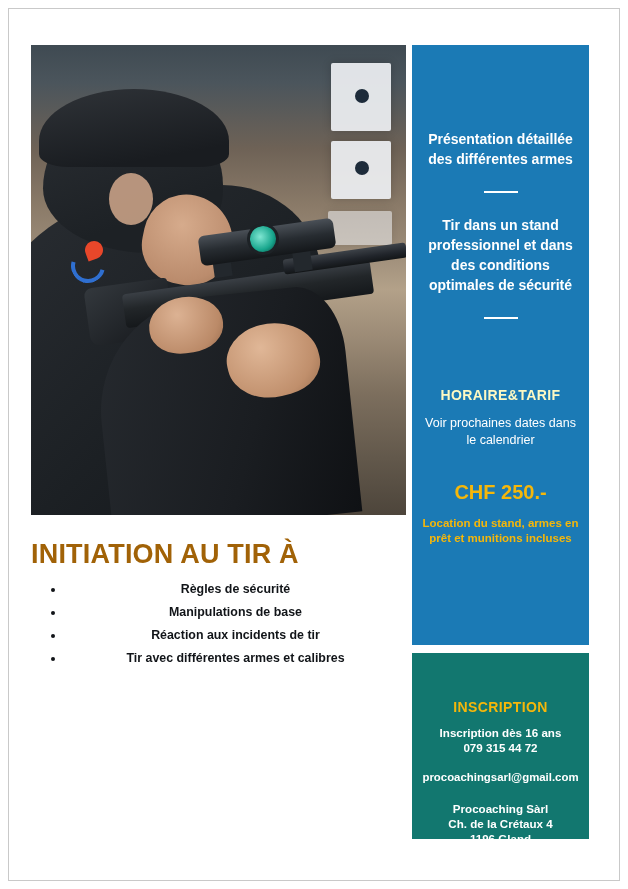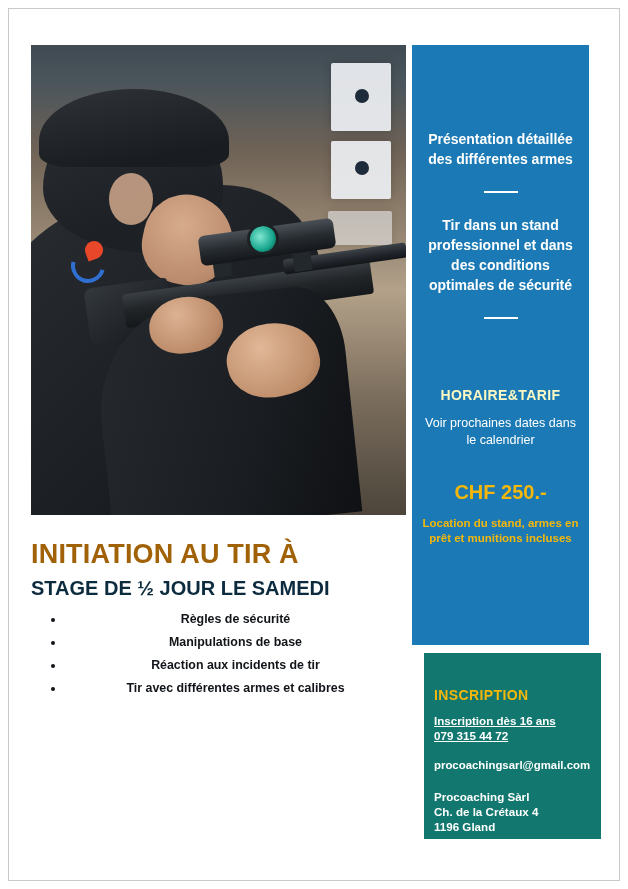--- a/index.html
+++ b/index.html
@@ -372,37 +372,36 @@
   }
 
   .right-bottom {
     position: absolute;
     left: 412px;
     top: 653px;
     width: 177px;
     height: 186px;
     background: #12776f;
     color: #ffffff;
+    text-align: center;
     box-sizing: border-box;
-    padding: 4px 10px;
-    margin-left: 12px;
+    padding: 16px 10px;
   }
   .insc-title {
     margin-top: 30px;
     color: #f5b70a;
     font-size: 14px;
     font-weight: bold;
     letter-spacing: .4px;
   }
   .insc-age {
     margin-top: 10px;
     font-size: 11.6px;
     line-height: 15px;
     font-weight: bold;
-    text-decoration: underline;
   }
   .insc-mail {
     margin-top: 16px;
     font-size: 11.4px;
     font-weight: bold;
   }
   .insc-addr {
     margin-top: 18px;
     font-size: 11.6px;
     line-height: 15px;
@@ -443,21 +442,20 @@
       <div class="logo-mark">
         <div class="hook"></div>
         <div class="flame"></div>
       </div>
     </div>
 
     <div class="title-main">
       <div>INITIATION AU TIR À</div>
     </div>
 
-    <div class="title-sub">STAGE DE ½ JOUR LE SAMEDI</div>
 
 
 
     <ul class="bullets">
       <li>Règles de sécurité</li>
       <li>Manipulations de base</li>
       <li>Réaction aux incidents de tir</li>
       <li>Tir avec différentes armes et calibres</li>
     </ul>
 

